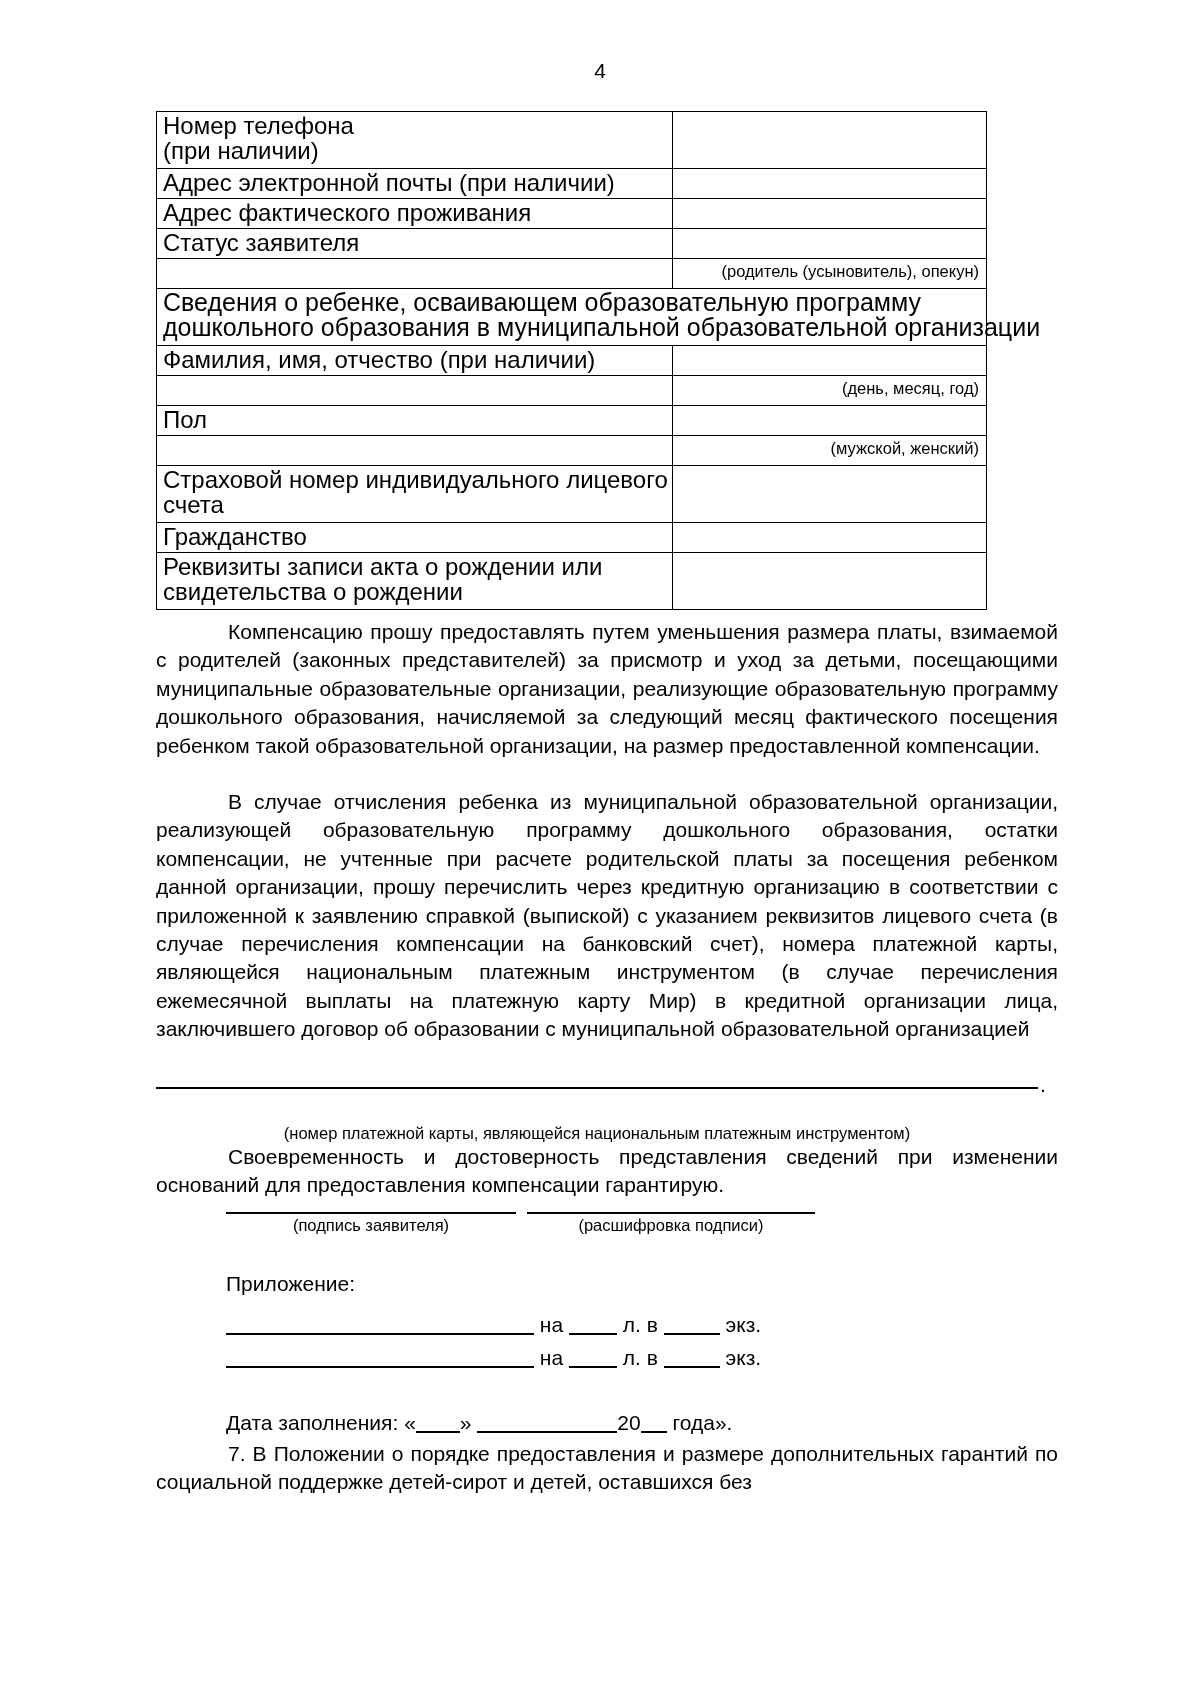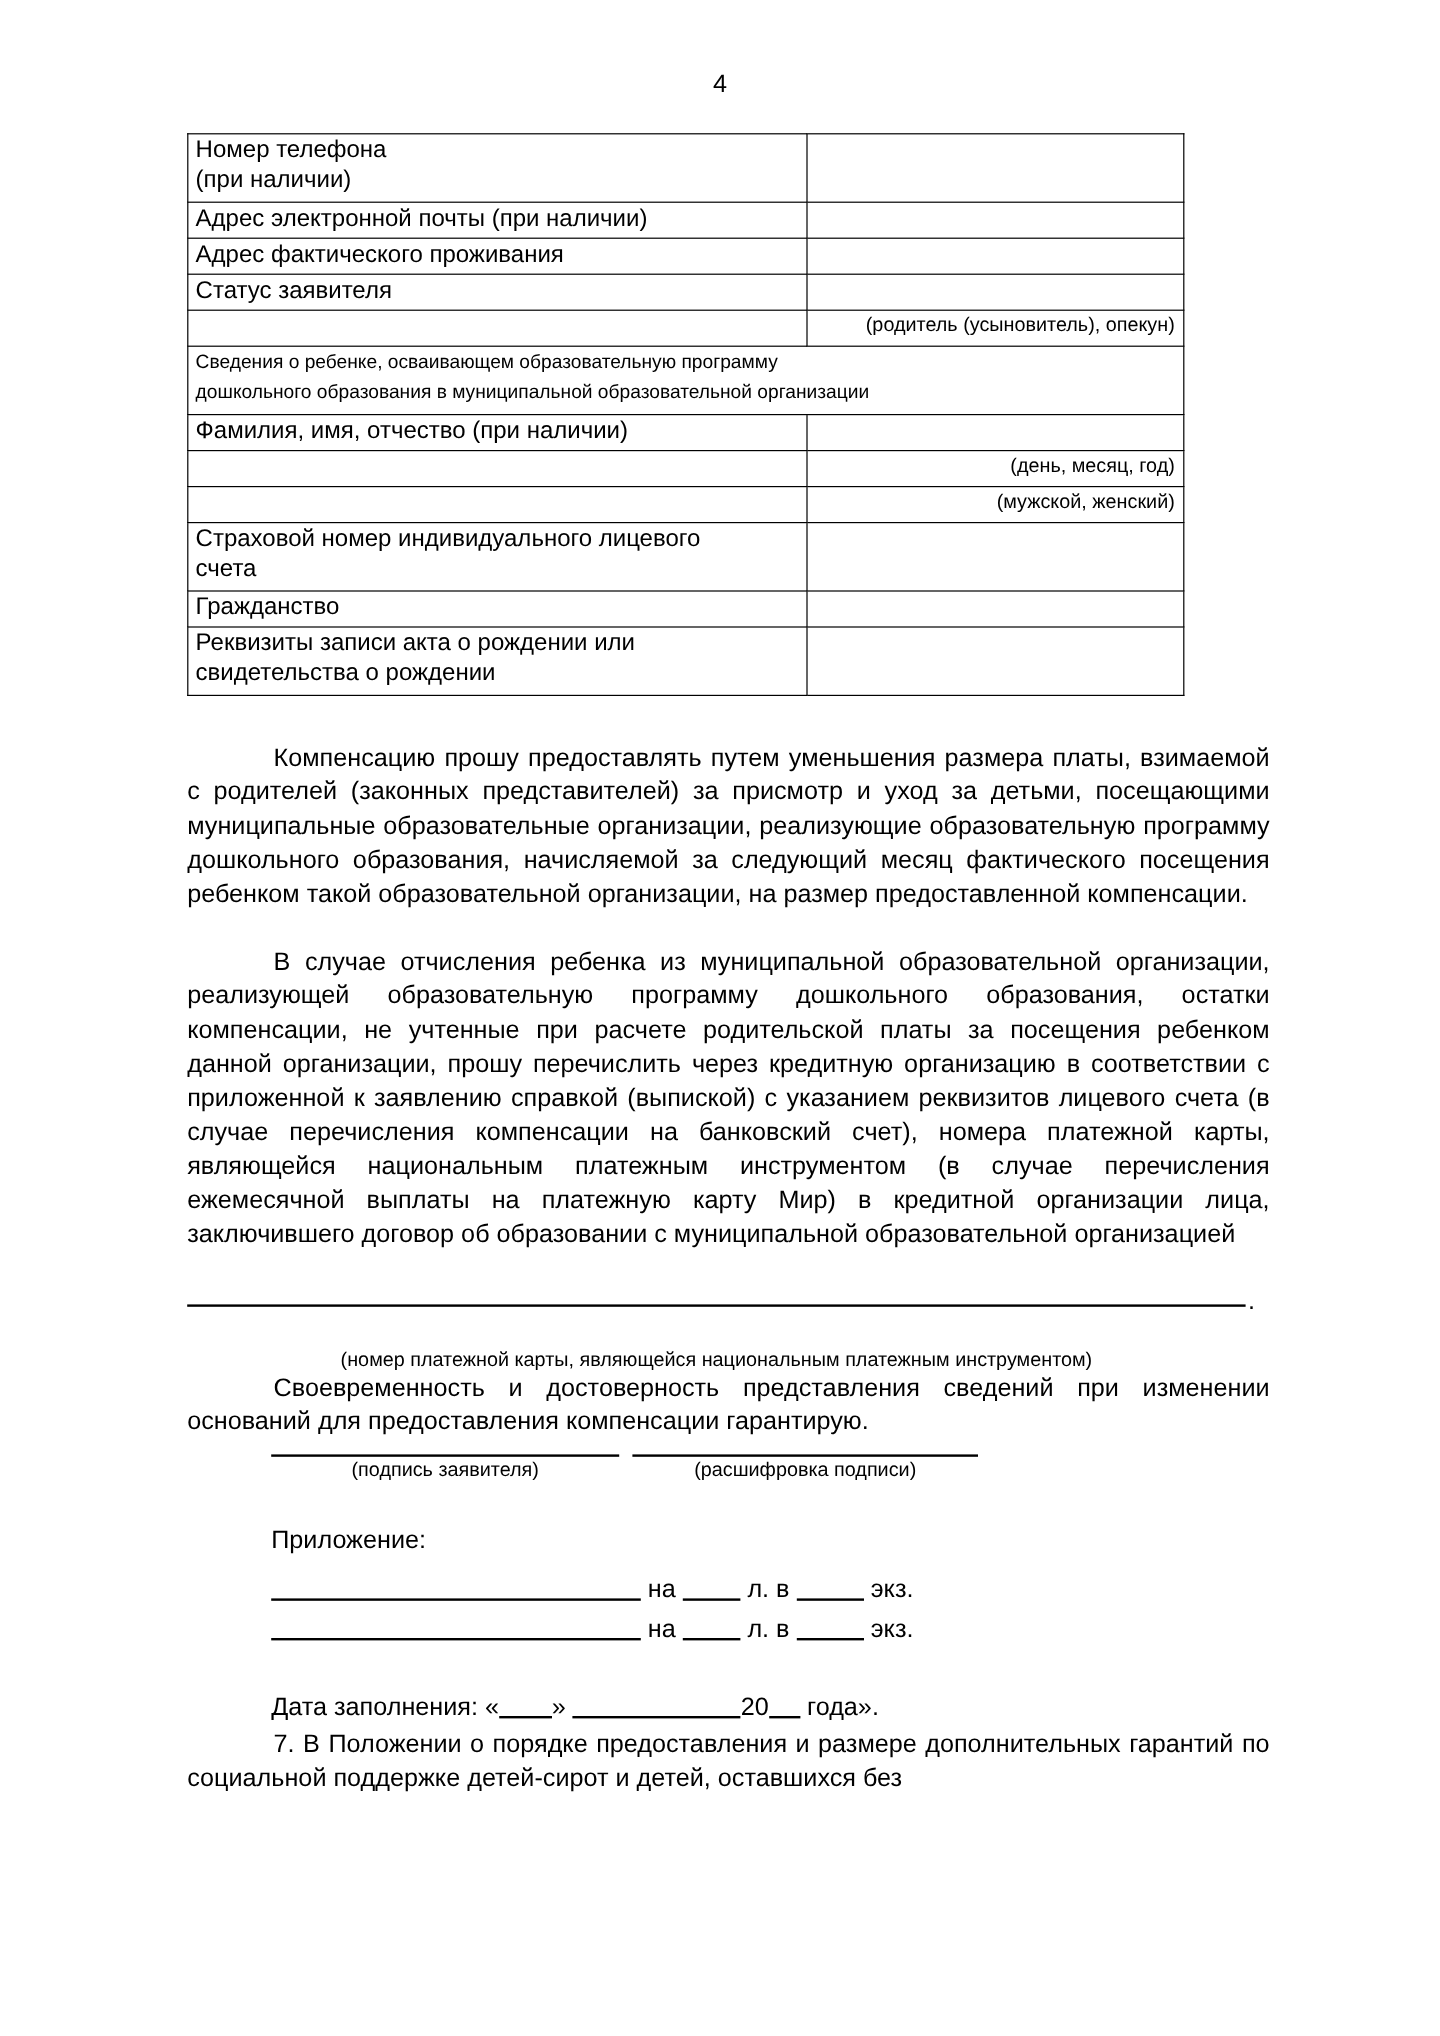--- a/index.html
+++ b/index.html
@@ -35,41 +35,41 @@
     position: absolute;
     left: 156px;
     top: 111px;
     width: 830px;
     border-collapse: collapse;
     table-layout: fixed;
   }
   .form-table td {
     border: 1.6px solid #000000;
     padding: 1px 4px 2px 6px;
-    font-size: 20px;
+    font-size: 24px;
     line-height: 25px;
     vertical-align: top;
     overflow: visible;
     white-space: nowrap;
   }
   .col-label { width: 516px; }
   .col-value { width: 314px; }
 
   td.tall-2 { height: 53px; }
   td.single { height: 26px; }
   td.hint {
     text-align: right;
     font-size: 16.5px;
     line-height: 24px;
     padding-right: 7px;
     padding-top: 0px;
     margin-left: 48px;
   }
   td.wide-title {
-    font-size: 16px;
+    font-size: 25px;
     line-height: 25px;
   }
   .overflow-cell {
     position: relative;
   }
   .overflow-cell span {
     position: absolute;
     left: 6px;
     top: 0px;
     white-space: nowrap;
@@ -182,20 +182,24 @@
         <td class="single">Фамилия, имя, отчество (при наличии)</td>
         <td class="single"></td>
       </tr>
 
 
       <tr>
         <td class="single"></td>
         <td class="single hint">(день, месяц, год)</td>
       </tr>
 
+      <tr>
+        <td class="single">Пол</td>
+        <td class="single"></td>
+      </tr>
 
       <tr>
         <td class="single"></td>
         <td class="single hint">(мужской, женский)</td>
       </tr>
 
       <tr>
         <td class="tall-2">
           <div>Страховой номер индивидуального лицевого</div>
           <div>счета</div>

